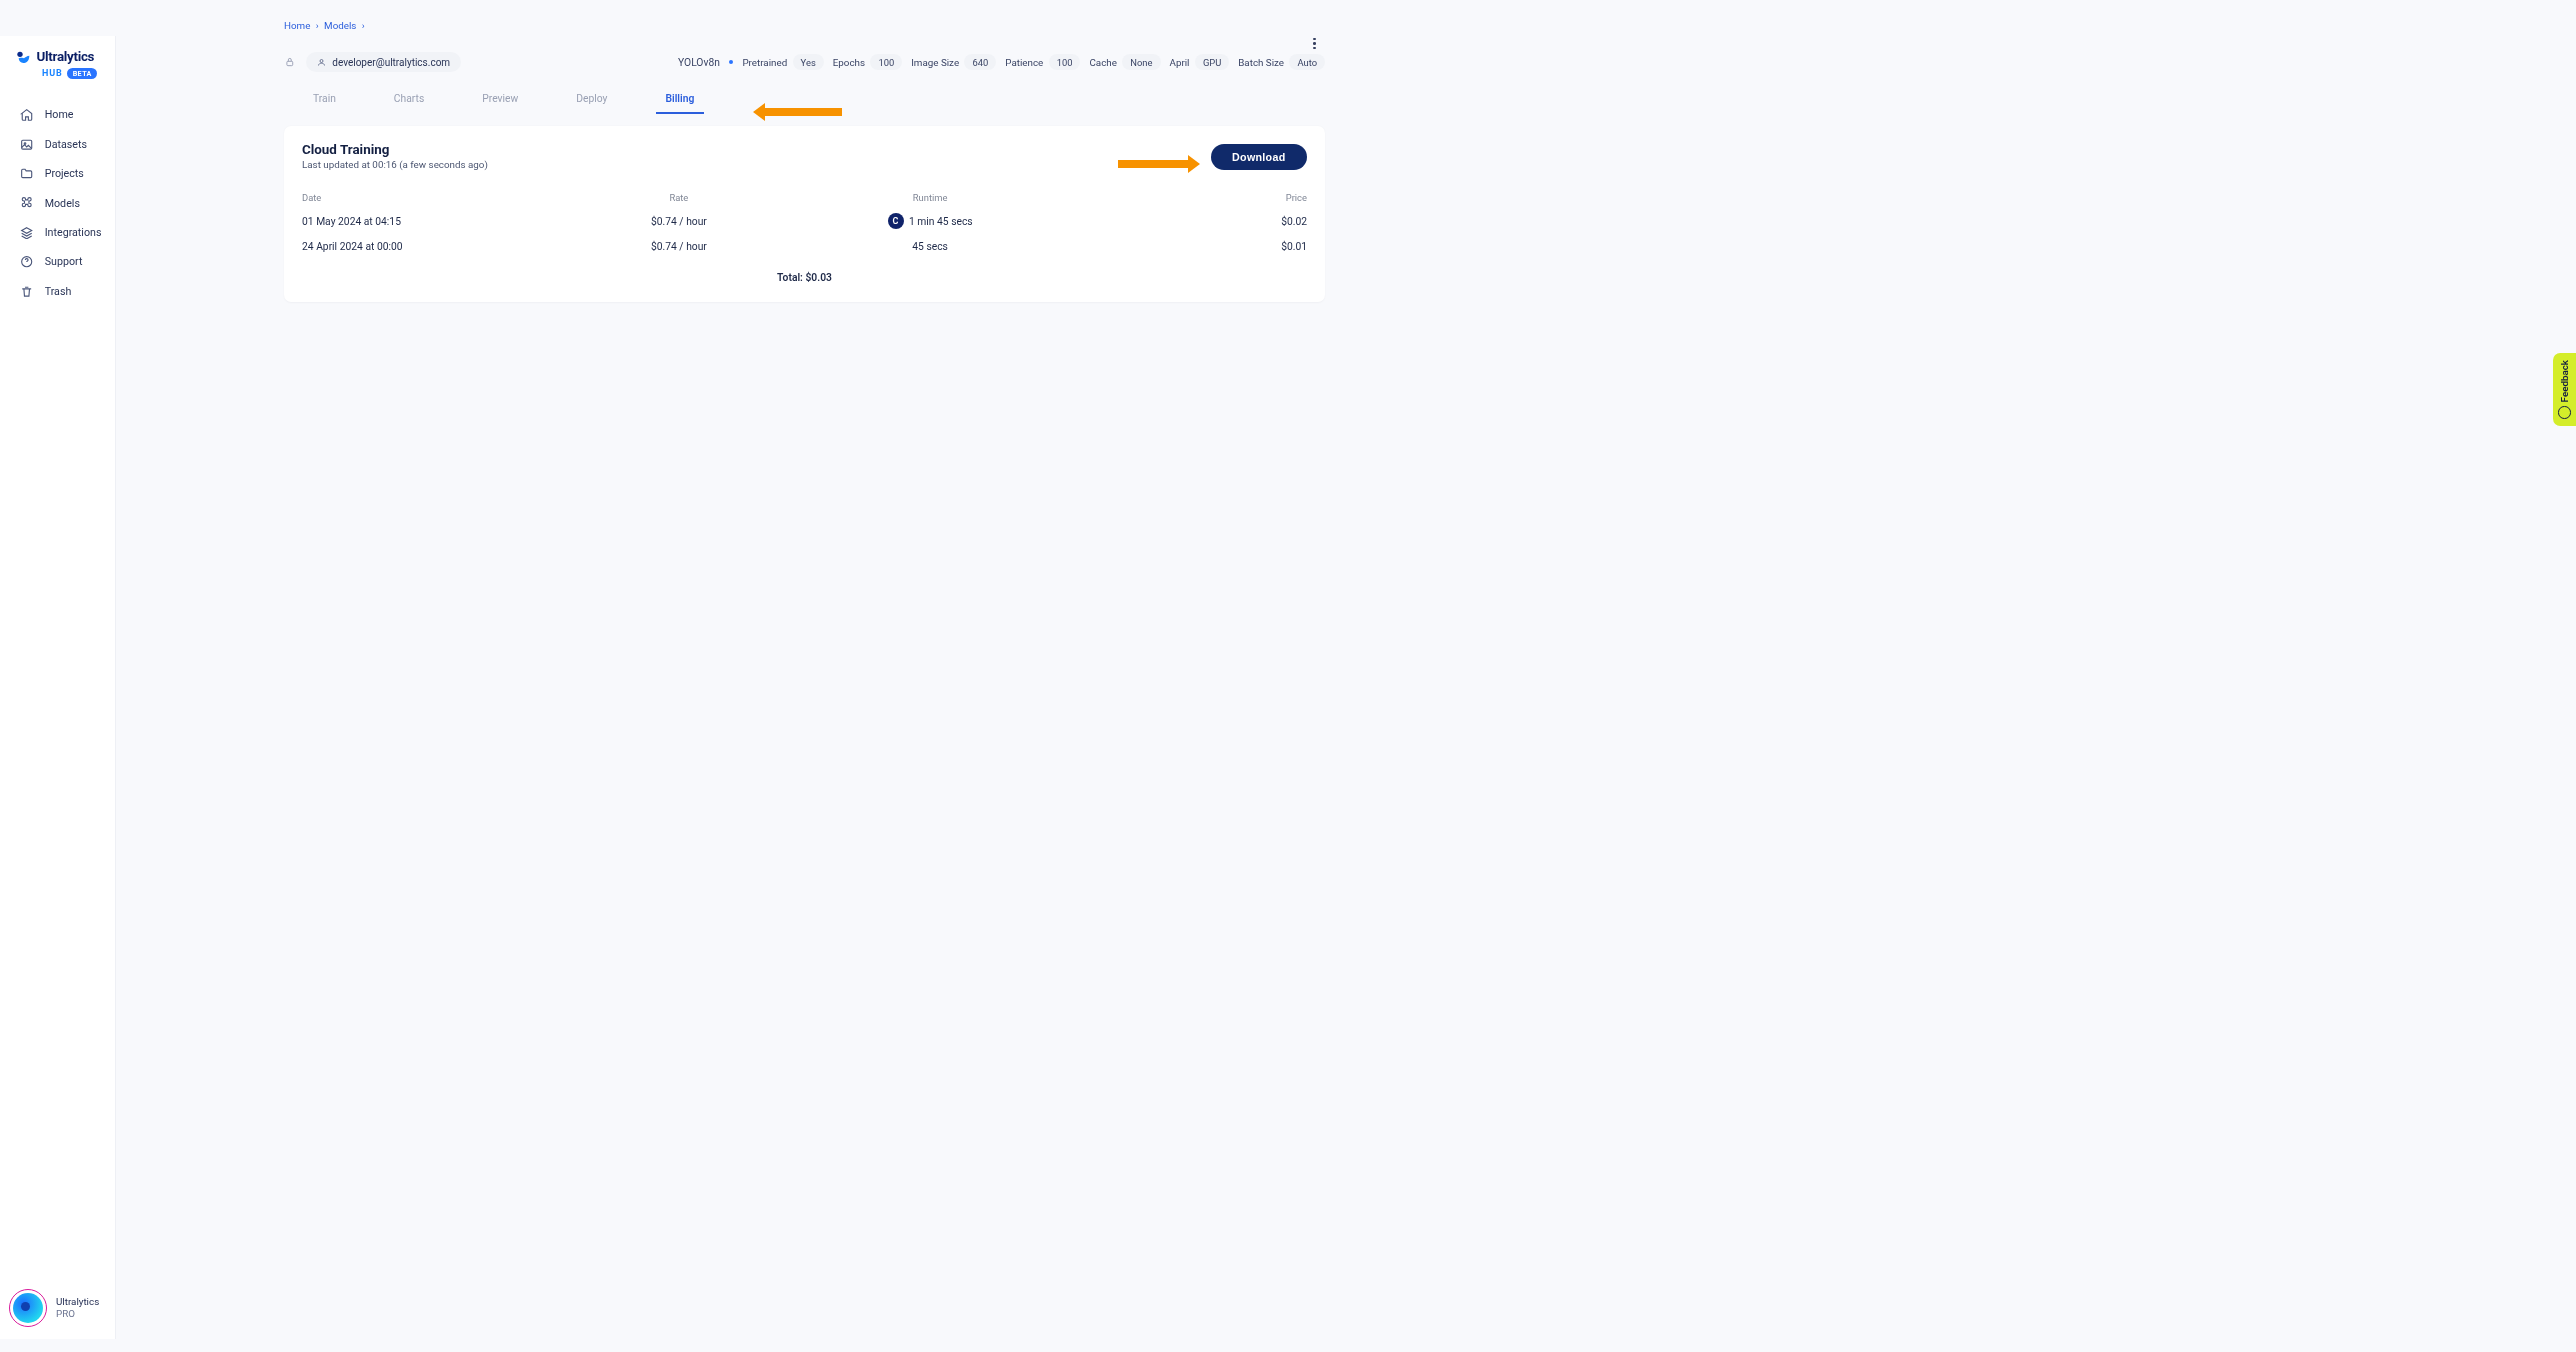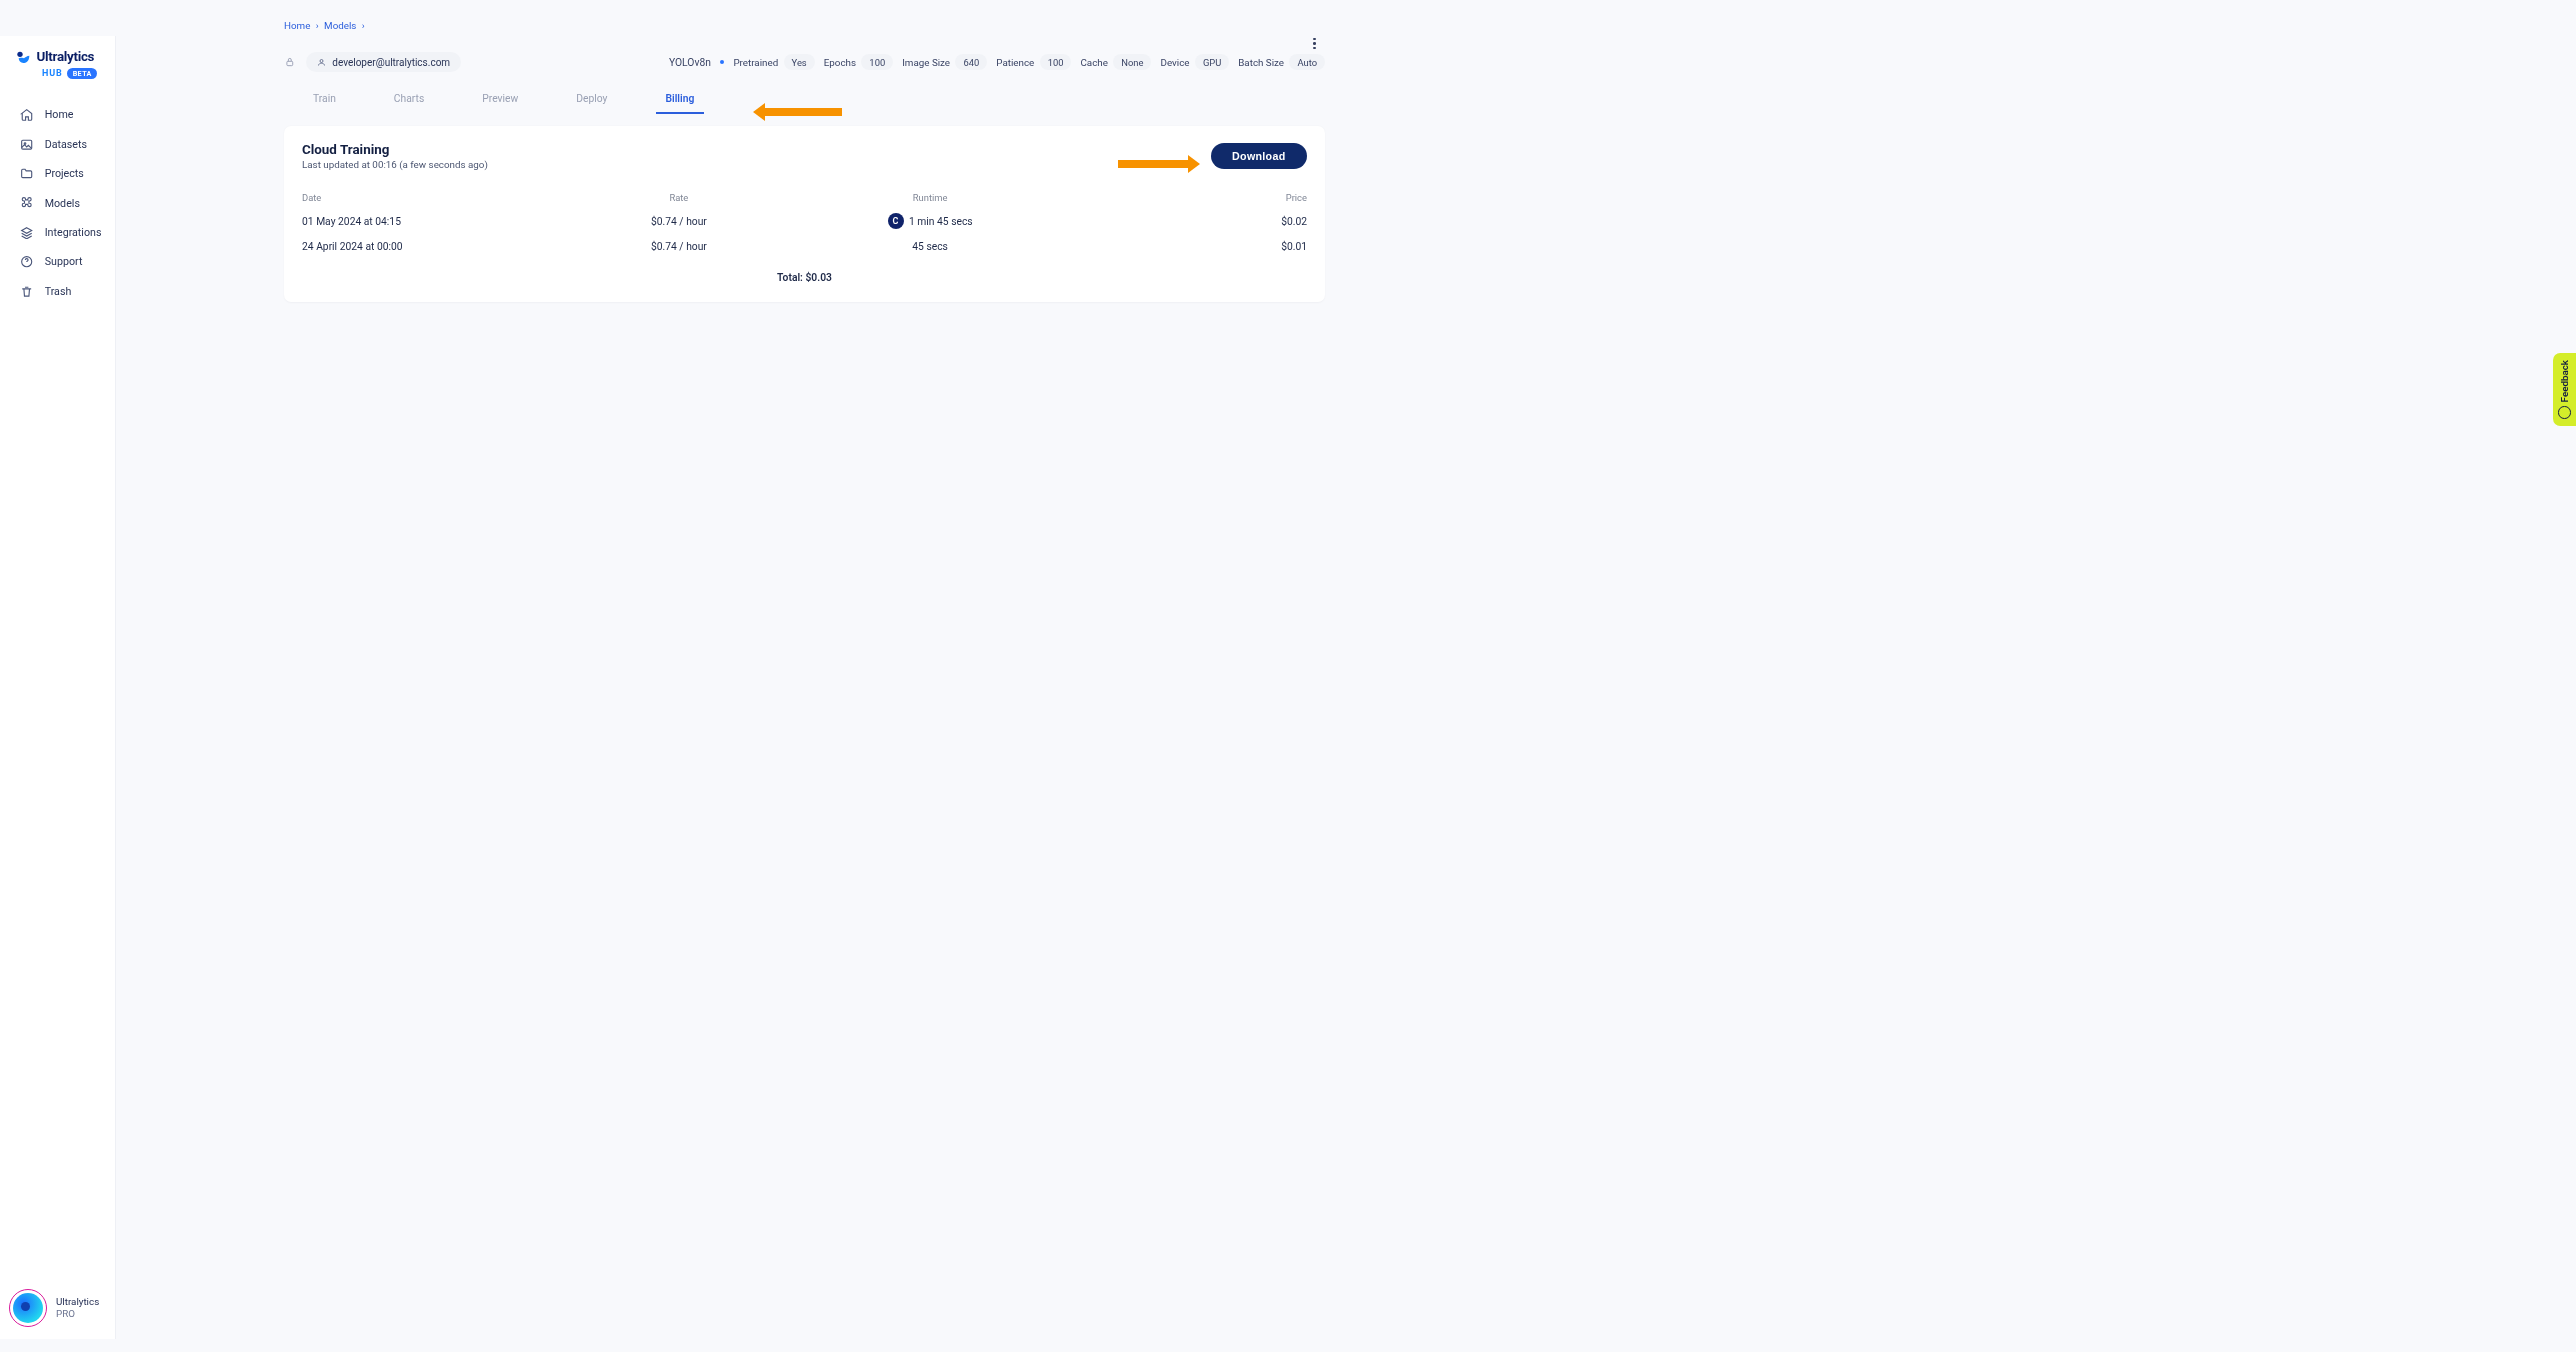--- a/index.html
+++ b/index.html
@@ -224,21 +224,21 @@
 .card {
   margin-top: 10.7px;
   background: #fff;
   border-radius: 7.2px;
   padding: 16px 18px 18px 18px;
   box-shadow: 0 0.9px 1.8px rgba(20,30,60,.04);
 }
 .card-head {
   display: flex;
   justify-content: space-between;
-  align-items: center;
+  align-items: flex-end;
   gap: 27px;
 }
 .card-title {
   font-size: 13.4px;
   font-weight: 700;
   color: #142042;
 }
 .card-sub {
   font-size: 9.8px;
   color: #4d5772;
@@ -474,21 +474,21 @@
         </span>
       <span class="spec">
           <span>Patience</span>
           <span class="chip">100</span>
         </span>
       <span class="spec">
           <span>Cache</span>
           <span class="chip">None</span>
         </span>
       <span class="spec">
-          <span>Device</span>
+          <span>April</span>
           <span class="chip">GPU</span>
         </span>
       <span class="spec">
           <span>Batch Size</span>
           <span class="chip">Auto</span>
         </span>
     </div>
   </div>
 
   <div class="tabs">

